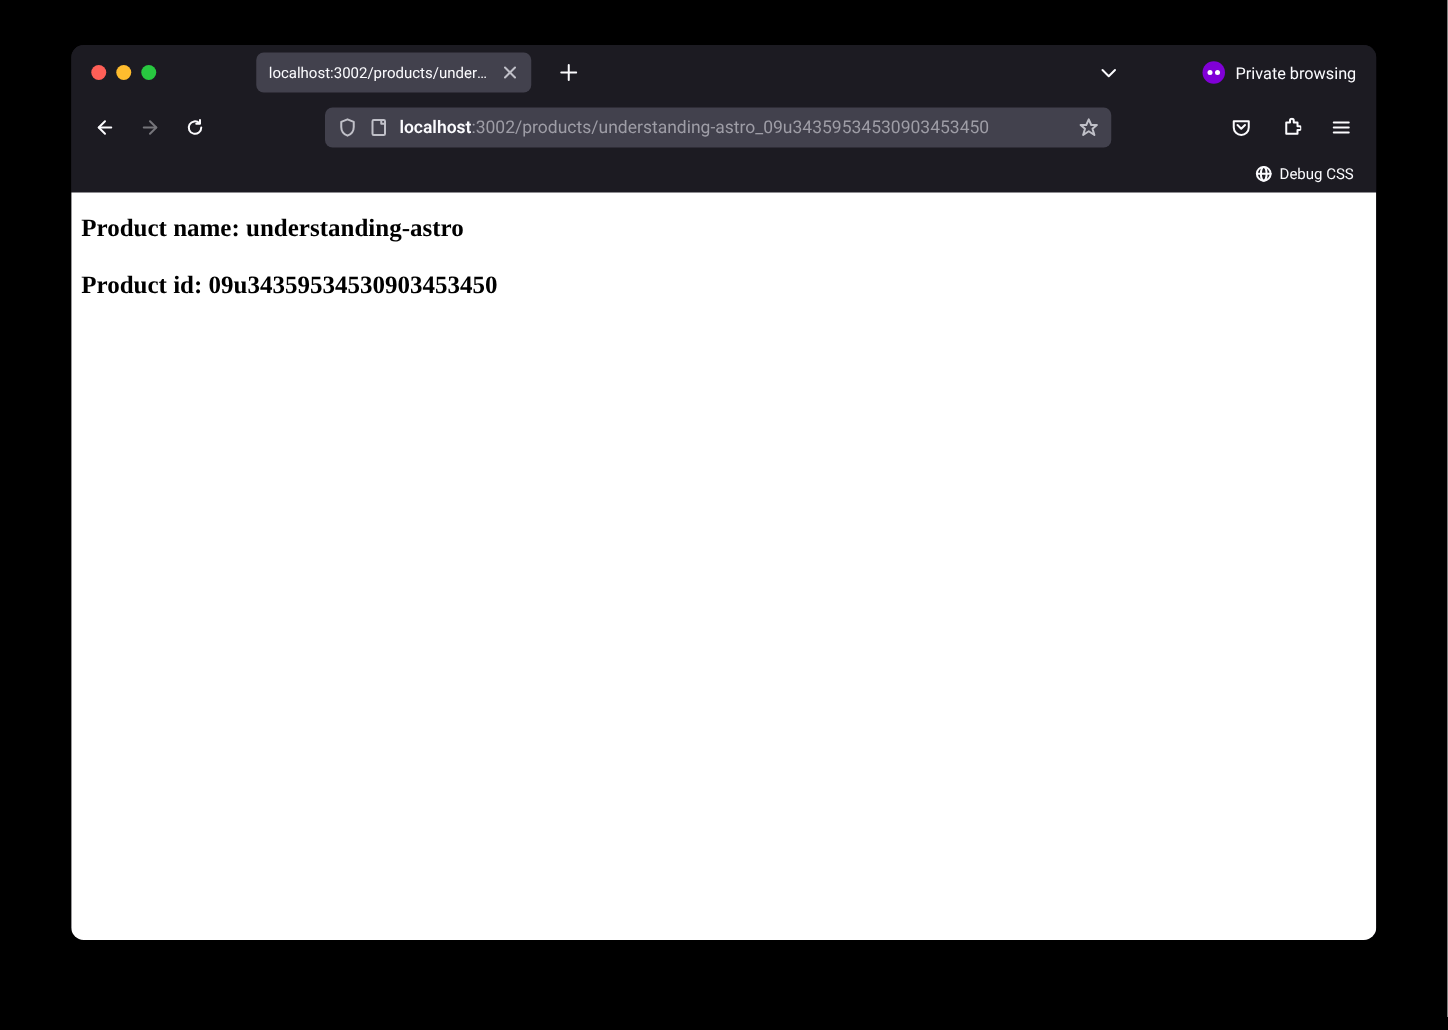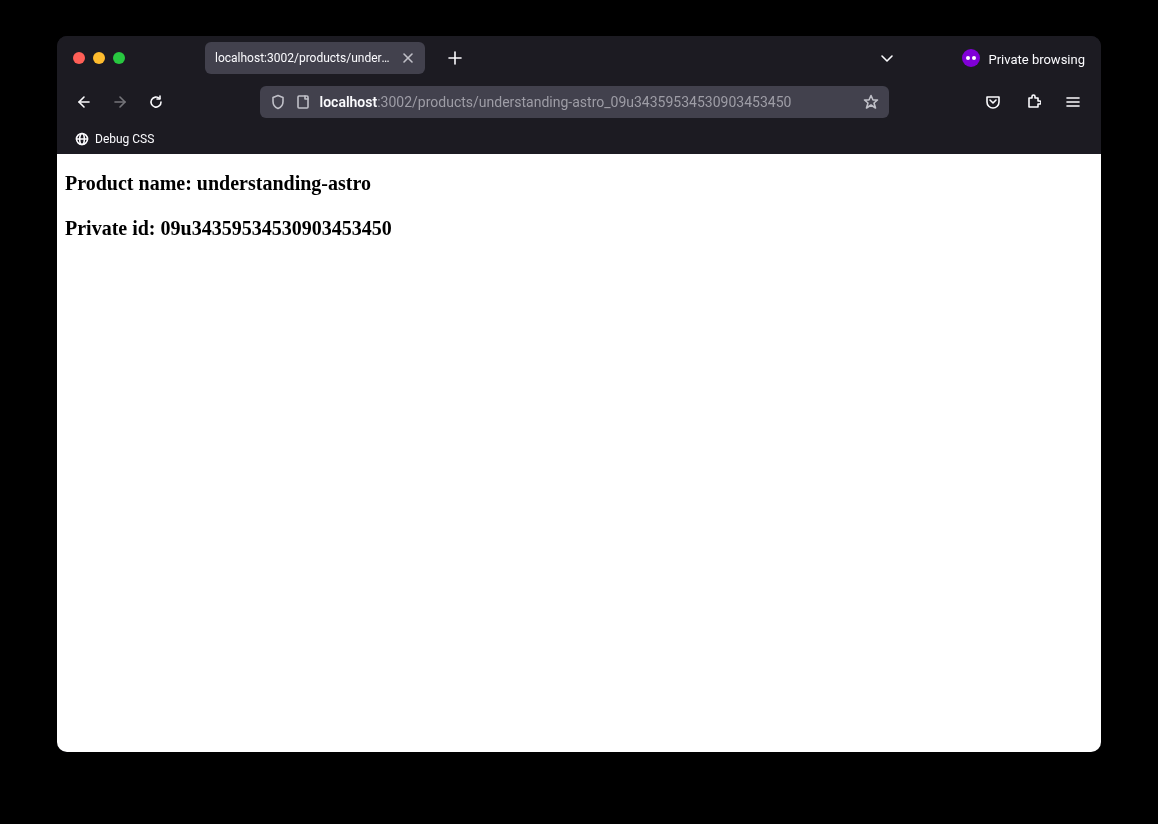--- a/index.html
+++ b/index.html
@@ -208,20 +208,21 @@
     }
     
     
     .bookmarks-bar {
       height: 30px;
       background: #1c1b22;
       display: flex;
       align-items: center;
       padding: 0 14px;
       gap: 6px;
+      justify-content: flex-end;
     }
     
     .bookmark-item {
       display: flex;
       align-items: center;
       gap: 6px;
       color: #fbfbfe;
       font-size: 12px;
       padding: 4px 4px;
     }
@@ -365,16 +366,16 @@
         <circle cx="7" cy="7" r="5.5"></circle>
         <ellipse cx="7" cy="7" rx="2.3" ry="5.5"></ellipse>
         <line x1="1.5" y1="7" x2="12.5" y2="7"></line>
       </svg>
       <span>Debug CSS</span>
     </div>
   </div>
 
   <div class="content">
     <h1>Product name: understanding-astro</h1>
-    <h1>Private id: 09u34359534530903453450</h1>
+    <h1>Product id: 09u34359534530903453450</h1>
   </div>
 
 </div>
 
 </body></html>

